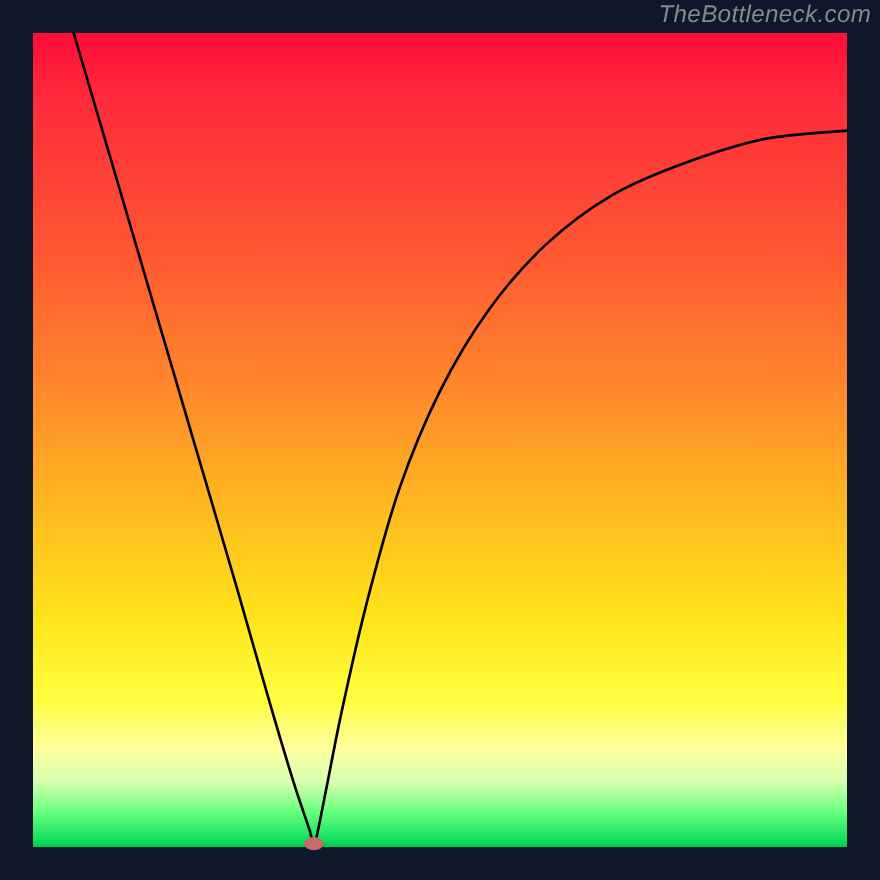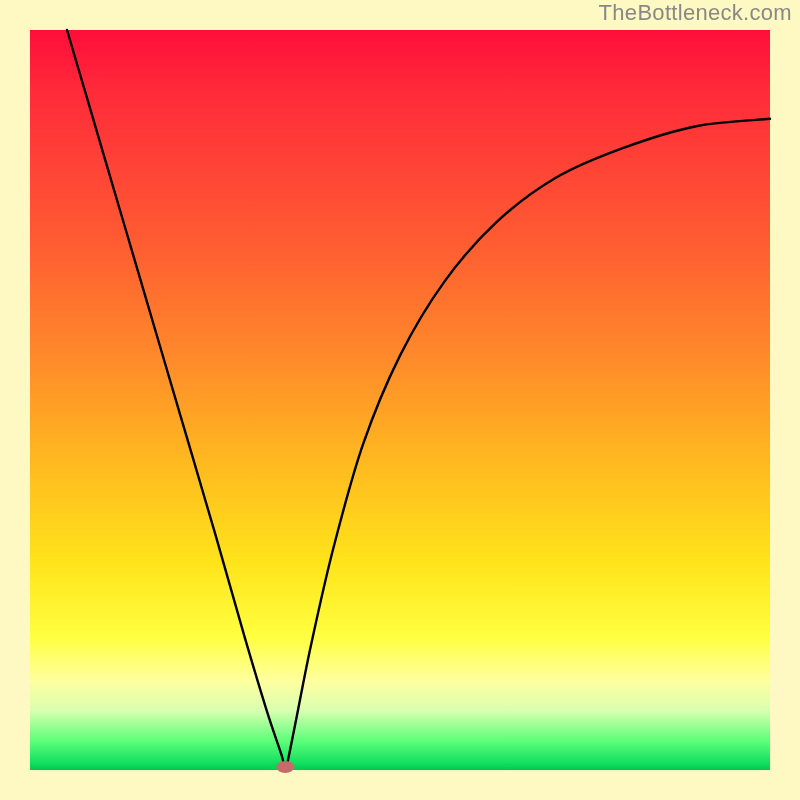--- a/index.html
+++ b/index.html
@@ -7,21 +7,22 @@
     padding: 0;
     width: 800px;
     height: 800px;
     background: #000;
     overflow: hidden;
     font-family: Arial, Helvetica, sans-serif;
   }
   .frame {
     position: absolute;
     inset: 0;
-    background: #fef9c3;
+    background: #0f172a;
+    font-style: italic;
   }
   .plot {
     position: absolute;
     left: 30px;
     top: 30px;
     width: 740px;
     height: 740px;
     
     background: linear-gradient(
       to bottom,

